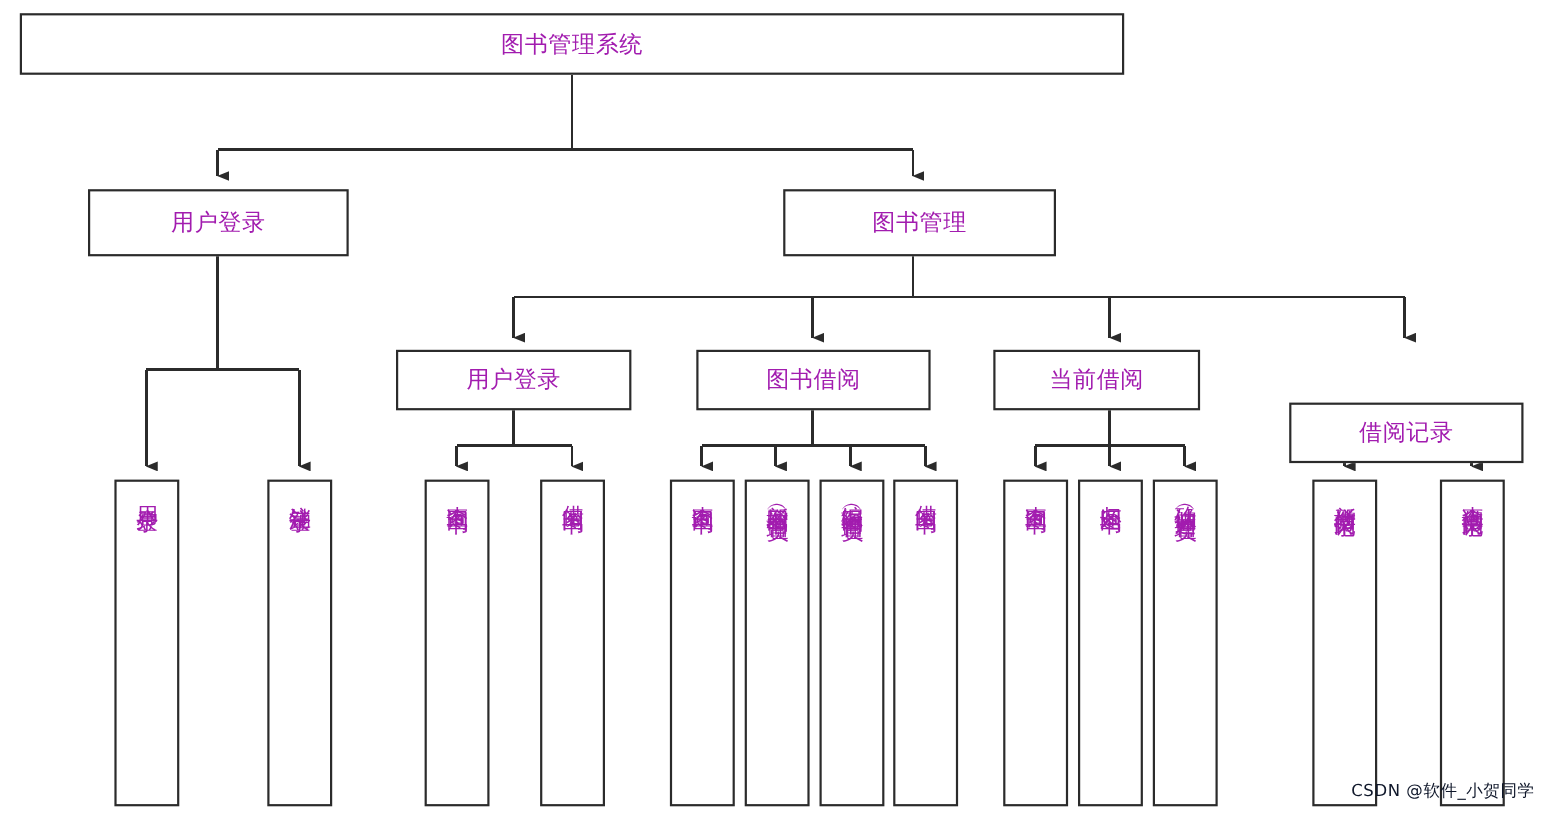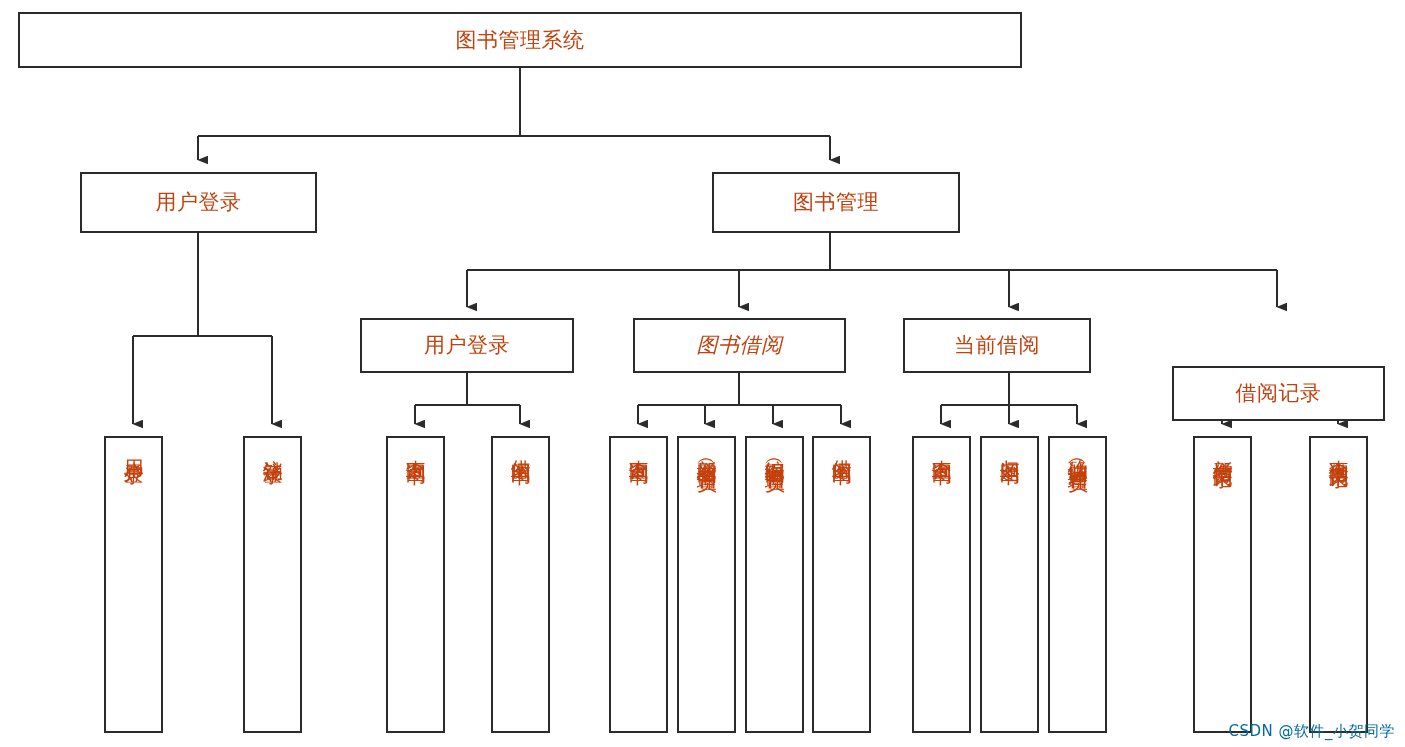--- a/index.html
+++ b/index.html
@@ -33,44 +33,44 @@
     display: flex;
     align-items: center;
     justify-content: center;
     color: #1a1a1a;
   }
   .node-label {
     font-size: 21px;
     line-height: 1.25;
     letter-spacing: 0.5px;
     white-space: nowrap;
-    color: #c2410c;
+    color: #a21caf;
   }
   .node.horizontal .node-label {
     writing-mode: horizontal-tb;
   }
   .node.vertical {
     align-items: flex-start;
     justify-content: center;
     padding-top: 6px;
   }
   .node.vertical .node-label {
     writing-mode: vertical-rl;
     text-orientation: upright;
     font-size: 20px;
     line-height: 1.08;
     letter-spacing: 2px;
     white-space: nowrap;
   }
   .watermark {
     position: absolute;
     right: 10px;
-    bottom: 6px;
+    bottom: 18px;
     font-size: 15px;
-    color: #0369a1;
+    color: #0f172a;
     letter-spacing: 0.5px;
     white-space: nowrap;
     pointer-events: none;
   }
 </style>
 </head>
 <body>
 
 <div id="diagram-root">
 
@@ -134,21 +134,21 @@
   </div>
 
   <div class="node horizontal" style="left:712px; top:172px; width:248px; height:61px;">
     <span class="node-label">图书管理</span>
   </div>
 
   <div class="node horizontal" style="left:360px; top:318px; width:214px; height:55px;">
     <span class="node-label">用户登录</span>
   </div>
 
-  <div class="node horizontal" style="left:633px; top:318px; width:213px; height:55px;font-style:italic;">
+  <div class="node horizontal" style="left:633px; top:318px; width:213px; height:55px;">
     <span class="node-label">图书借阅</span>
   </div>
 
   <div class="node horizontal" style="left:903px; top:318px; width:188px; height:55px;">
     <span class="node-label">当前借阅</span>
   </div>
 
   <div class="node horizontal" style="left:1172px; top:318px; width:213px; height:55px;margin-top:48px;">
     <span class="node-label">借阅记录</span>
   </div>

